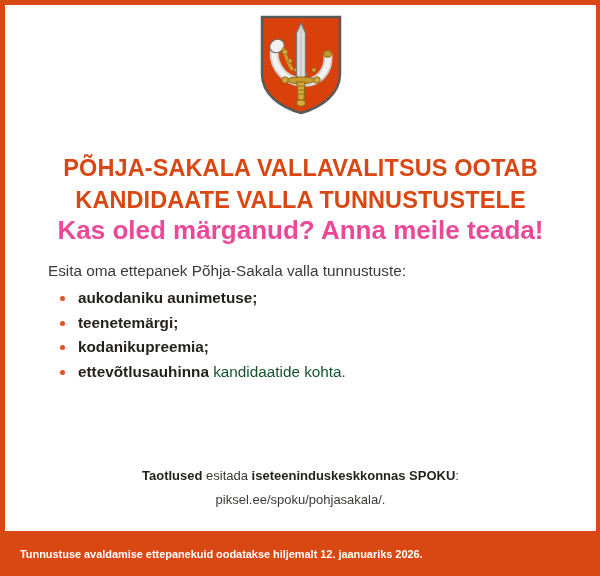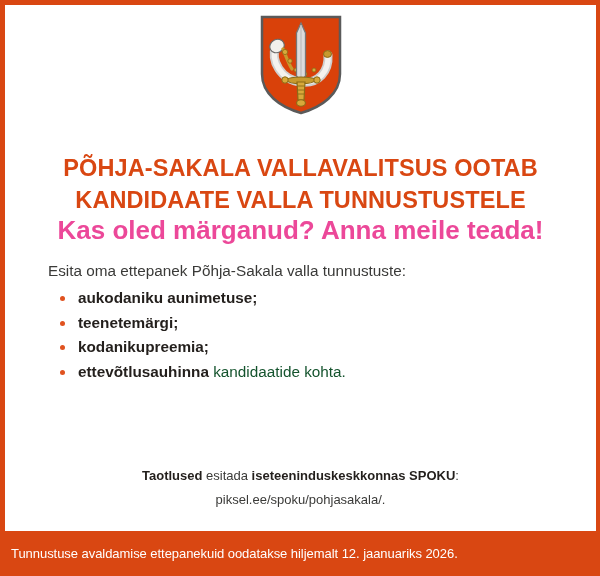--- a/index.html
+++ b/index.html
@@ -136,23 +136,23 @@
     left: -5px;
     right: -4px;
     bottom: -5px;
     height: 45px;
     background: #d94712;
     display: flex;
     align-items: center;
   }
   .footer-text {
     color: #ffffff;
-    font-size: 13px;
-    font-weight: normal;
-    padding-left: 11px;
+    font-size: 11px;
+    font-weight: bold;
+    padding-left: 20px;
     letter-spacing: -0.05px;
   }
 </style>
 </head>
 <body>
 
 <div id="poster">
 
   <div class="crest-wrap">
     <svg class="crest" width="84" height="102" viewBox="0 0 84 102">

